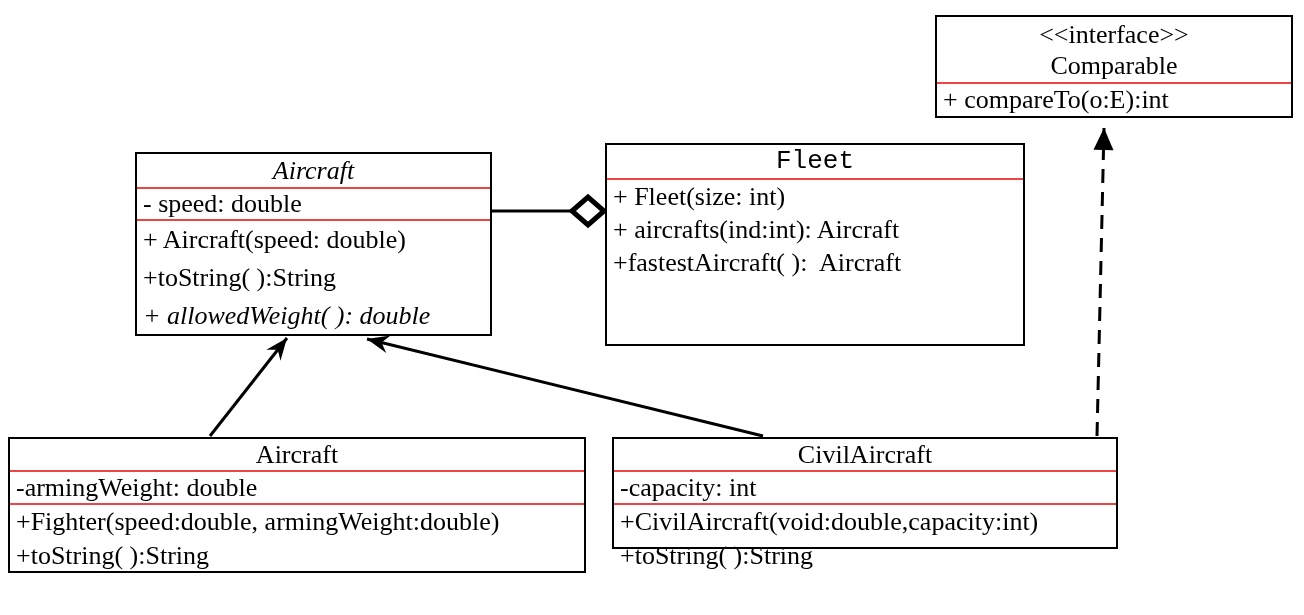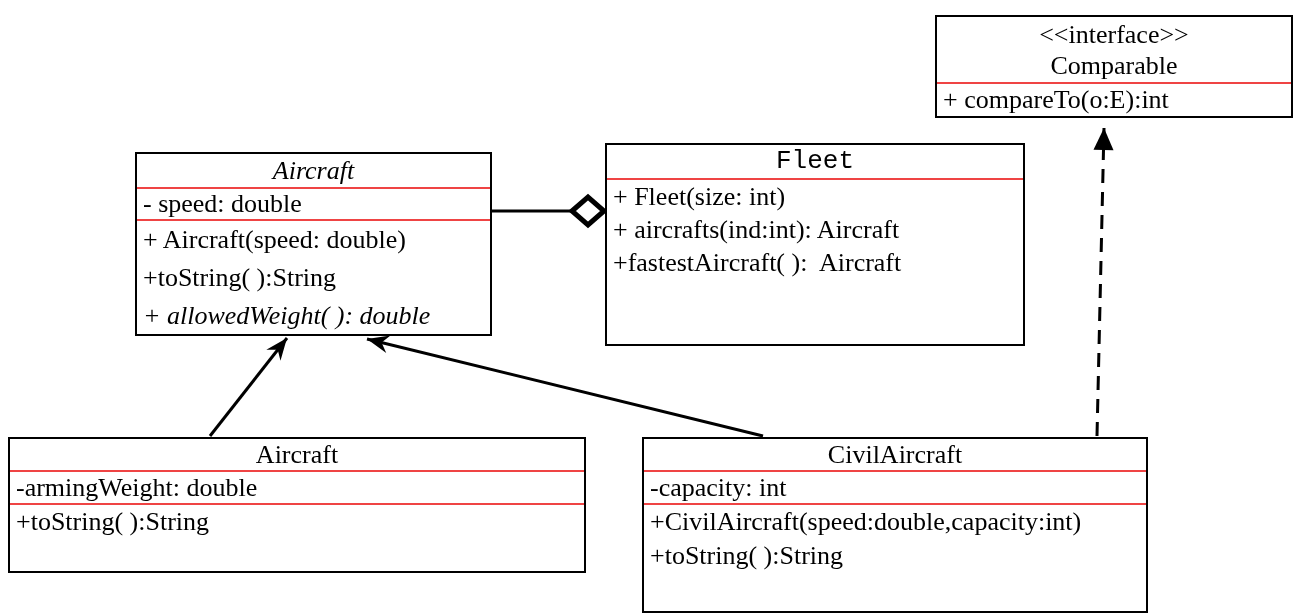--- a/index.html
+++ b/index.html
@@ -57,21 +57,21 @@
   #box-fleet .attrs .member { line-height: 34px; }
   #box-fleet .methods .member { line-height: 33px; }
 
   
   #box-fighter { left: 8px; top: 437px; width: 578px; height: 136px; }
   #box-fighter .uml-title { height: 31px; line-height: 31px; }
   #box-fighter .attrs .member { line-height: 31px; border-radius: 10px; }
   #box-fighter .methods .member { line-height: 34px; }
 
   
-  #box-civil { left: 642px; top: 437px; width: 506px; height: 176px; }
+  #box-civil { left: 612px; top: 437px; width: 506px; height: 112px; }
   #box-civil .uml-title { height: 31px; line-height: 31px; }
   #box-civil .attrs .member { line-height: 31px; }
   #box-civil .methods .member { line-height: 34px; }
 </style>
 </head>
 <body>
 
 <div class="canvas">
 
   <svg class="connectors" viewBox="0 0 1304 615" xmlns="http://www.w3.org/2000/svg">
@@ -124,28 +124,29 @@
       <div class="member">+fastestAircraft( ):  Aircraft</div>
     </div>
   </div>
 
   <div class="uml-class" id="box-fighter">
     <div class="uml-title">Aircraft</div>
     <div class="section attrs">
       <div class="member">-armingWeight: double</div>
     </div>
     <div class="section methods">
+      <div class="member">+Fighter(speed:double, armingWeight:double)</div>
       <div class="member">+toString( ):String</div>
     </div>
   </div>
 
   <div class="uml-class" id="box-civil">
     <div class="uml-title">CivilAircraft</div>
     <div class="section attrs">
       <div class="member">-capacity: int</div>
     </div>
     <div class="section methods">
-      <div class="member">+CivilAircraft(speed:double,capacity:int)</div>
+      <div class="member">+CivilAircraft(void:double,capacity:int)</div>
       <div class="member">+toString( ):String</div>
     </div>
   </div>
 
 </div>
 
 </body></html>

